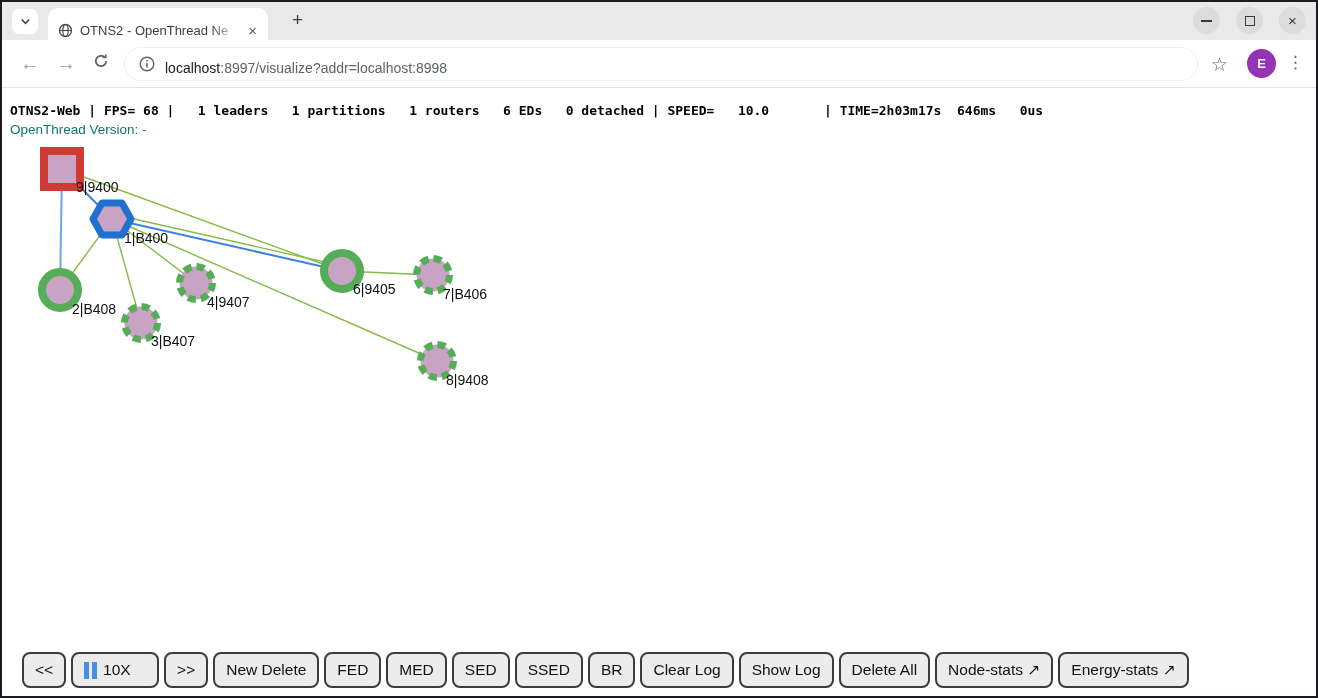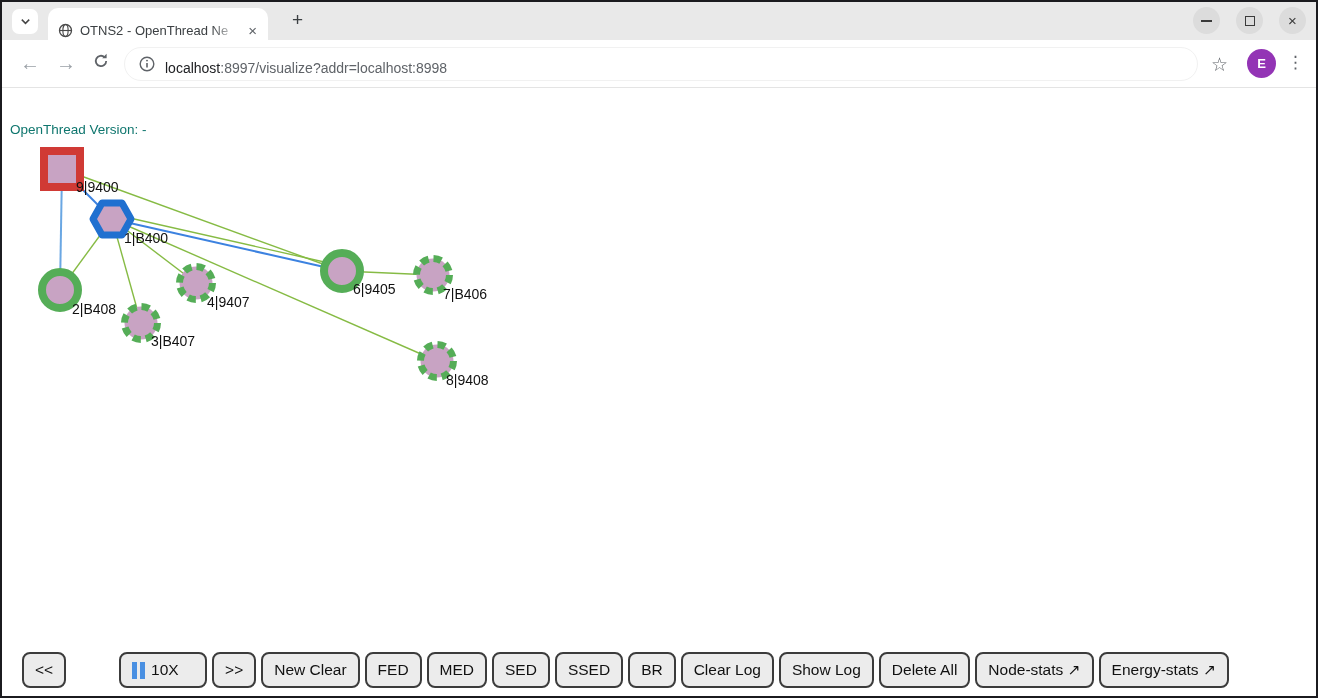--- a/index.html
+++ b/index.html
@@ -41,21 +41,21 @@
   
   .status1 { position:absolute; left:8px; top:101px; font-family:"DejaVu Sans Mono", monospace;
     font-weight:bold; font-size:13px; color:#000; white-space:pre; }
   .status2 { position:absolute; left:8px; top:120px; font-size:13.5px; color:#0f766e; cursor:pointer; }
   .graph-svg { position:absolute; left:0; top:86px; }
   
   .actionbar { position:absolute; left:20px; bottom:8px; display:flex; gap:5px; align-items:center; }
   .abtn { display:flex; align-items:center; gap:6px; height:36px; padding:0 11px;
     background:#ececec; border:2px solid #3c3c3c; border-radius:8px;
     font-family:"Liberation Sans", sans-serif; font-size:15.5px; color:#111; cursor:pointer; white-space:nowrap; }
-  .abtn.speed { width:88px; justify-content:flex-start;margin-left:48px; }
+  .abtn.speed { width:88px; justify-content:flex-start; }
   .pause-icon { display:inline-flex; gap:3px; }
   .pause-icon i { display:block; width:5px; height:17px; background:#4a90e2; }
 </style>
 </head>
 <body>
 
 <div class="window">
 
   <div class="tabstrip">
     <div class="tab-search">
@@ -99,20 +99,21 @@
         <line x1="8" y1="7" x2="8" y2="11.4" stroke="#5f6368" stroke-width="1.6"></line>
         <circle cx="8" cy="4.6" r="0.95" fill="#5f6368"></circle>
       </svg>
       <div class="url"><span class="host">localhost</span><span class="rest">:8997/visualize?addr=localhost:8998</span></div>
     </div>
     <div class="star">☆</div>
     <div class="avatar">E</div>
     <div class="menu-dots">⋮</div>
   </div>
 
+  <div class="status1">OTNS2-Web | FPS= 68 |   1 leaders   1 partitions   1 routers   6 EDs   0 detached | SPEED=   10.0       | TIME=2h03m17s  646ms   0us</div>
   <div class="status2">OpenThread Version: -</div>
 
   <svg class="graph-svg" width="1318" height="556" viewBox="0 86 1318 556">
       <line x1="60" y1="167" x2="110" y2="217" stroke="#3c82e0" stroke-width="2"></line>
       <line x1="60" y1="167" x2="58" y2="288" stroke="#6aa7e3" stroke-width="2"></line>
       <line x1="110" y1="217" x2="340" y2="269" stroke="#3c82e0" stroke-width="2"></line>
       <line x1="110" y1="217" x2="58" y2="288" stroke="#86bb44" stroke-width="1.4"></line>
       <line x1="110" y1="217" x2="139" y2="321" stroke="#86bb44" stroke-width="1.4"></line>
       <line x1="110" y1="217" x2="194" y2="281" stroke="#86bb44" stroke-width="1.4"></line>
       <line x1="110" y1="212" x2="340" y2="264" stroke="#86bb44" stroke-width="1.4"></line>
@@ -145,21 +146,21 @@
         <span class="pause-icon">
           <i></i>
           <i></i>
         </span>
         <span>10X</span>
       </button>
       <button class="abtn">
         <span>&gt;&gt;</span>
       </button>
       <button class="abtn">
-        <span>New Clear</span>
+        <span>New Delete</span>
       </button>
       <button class="abtn">
         <span>FED</span>
       </button>
       <button class="abtn">
         <span>MED</span>
       </button>
       <button class="abtn">
         <span>SED</span>
       </button>

